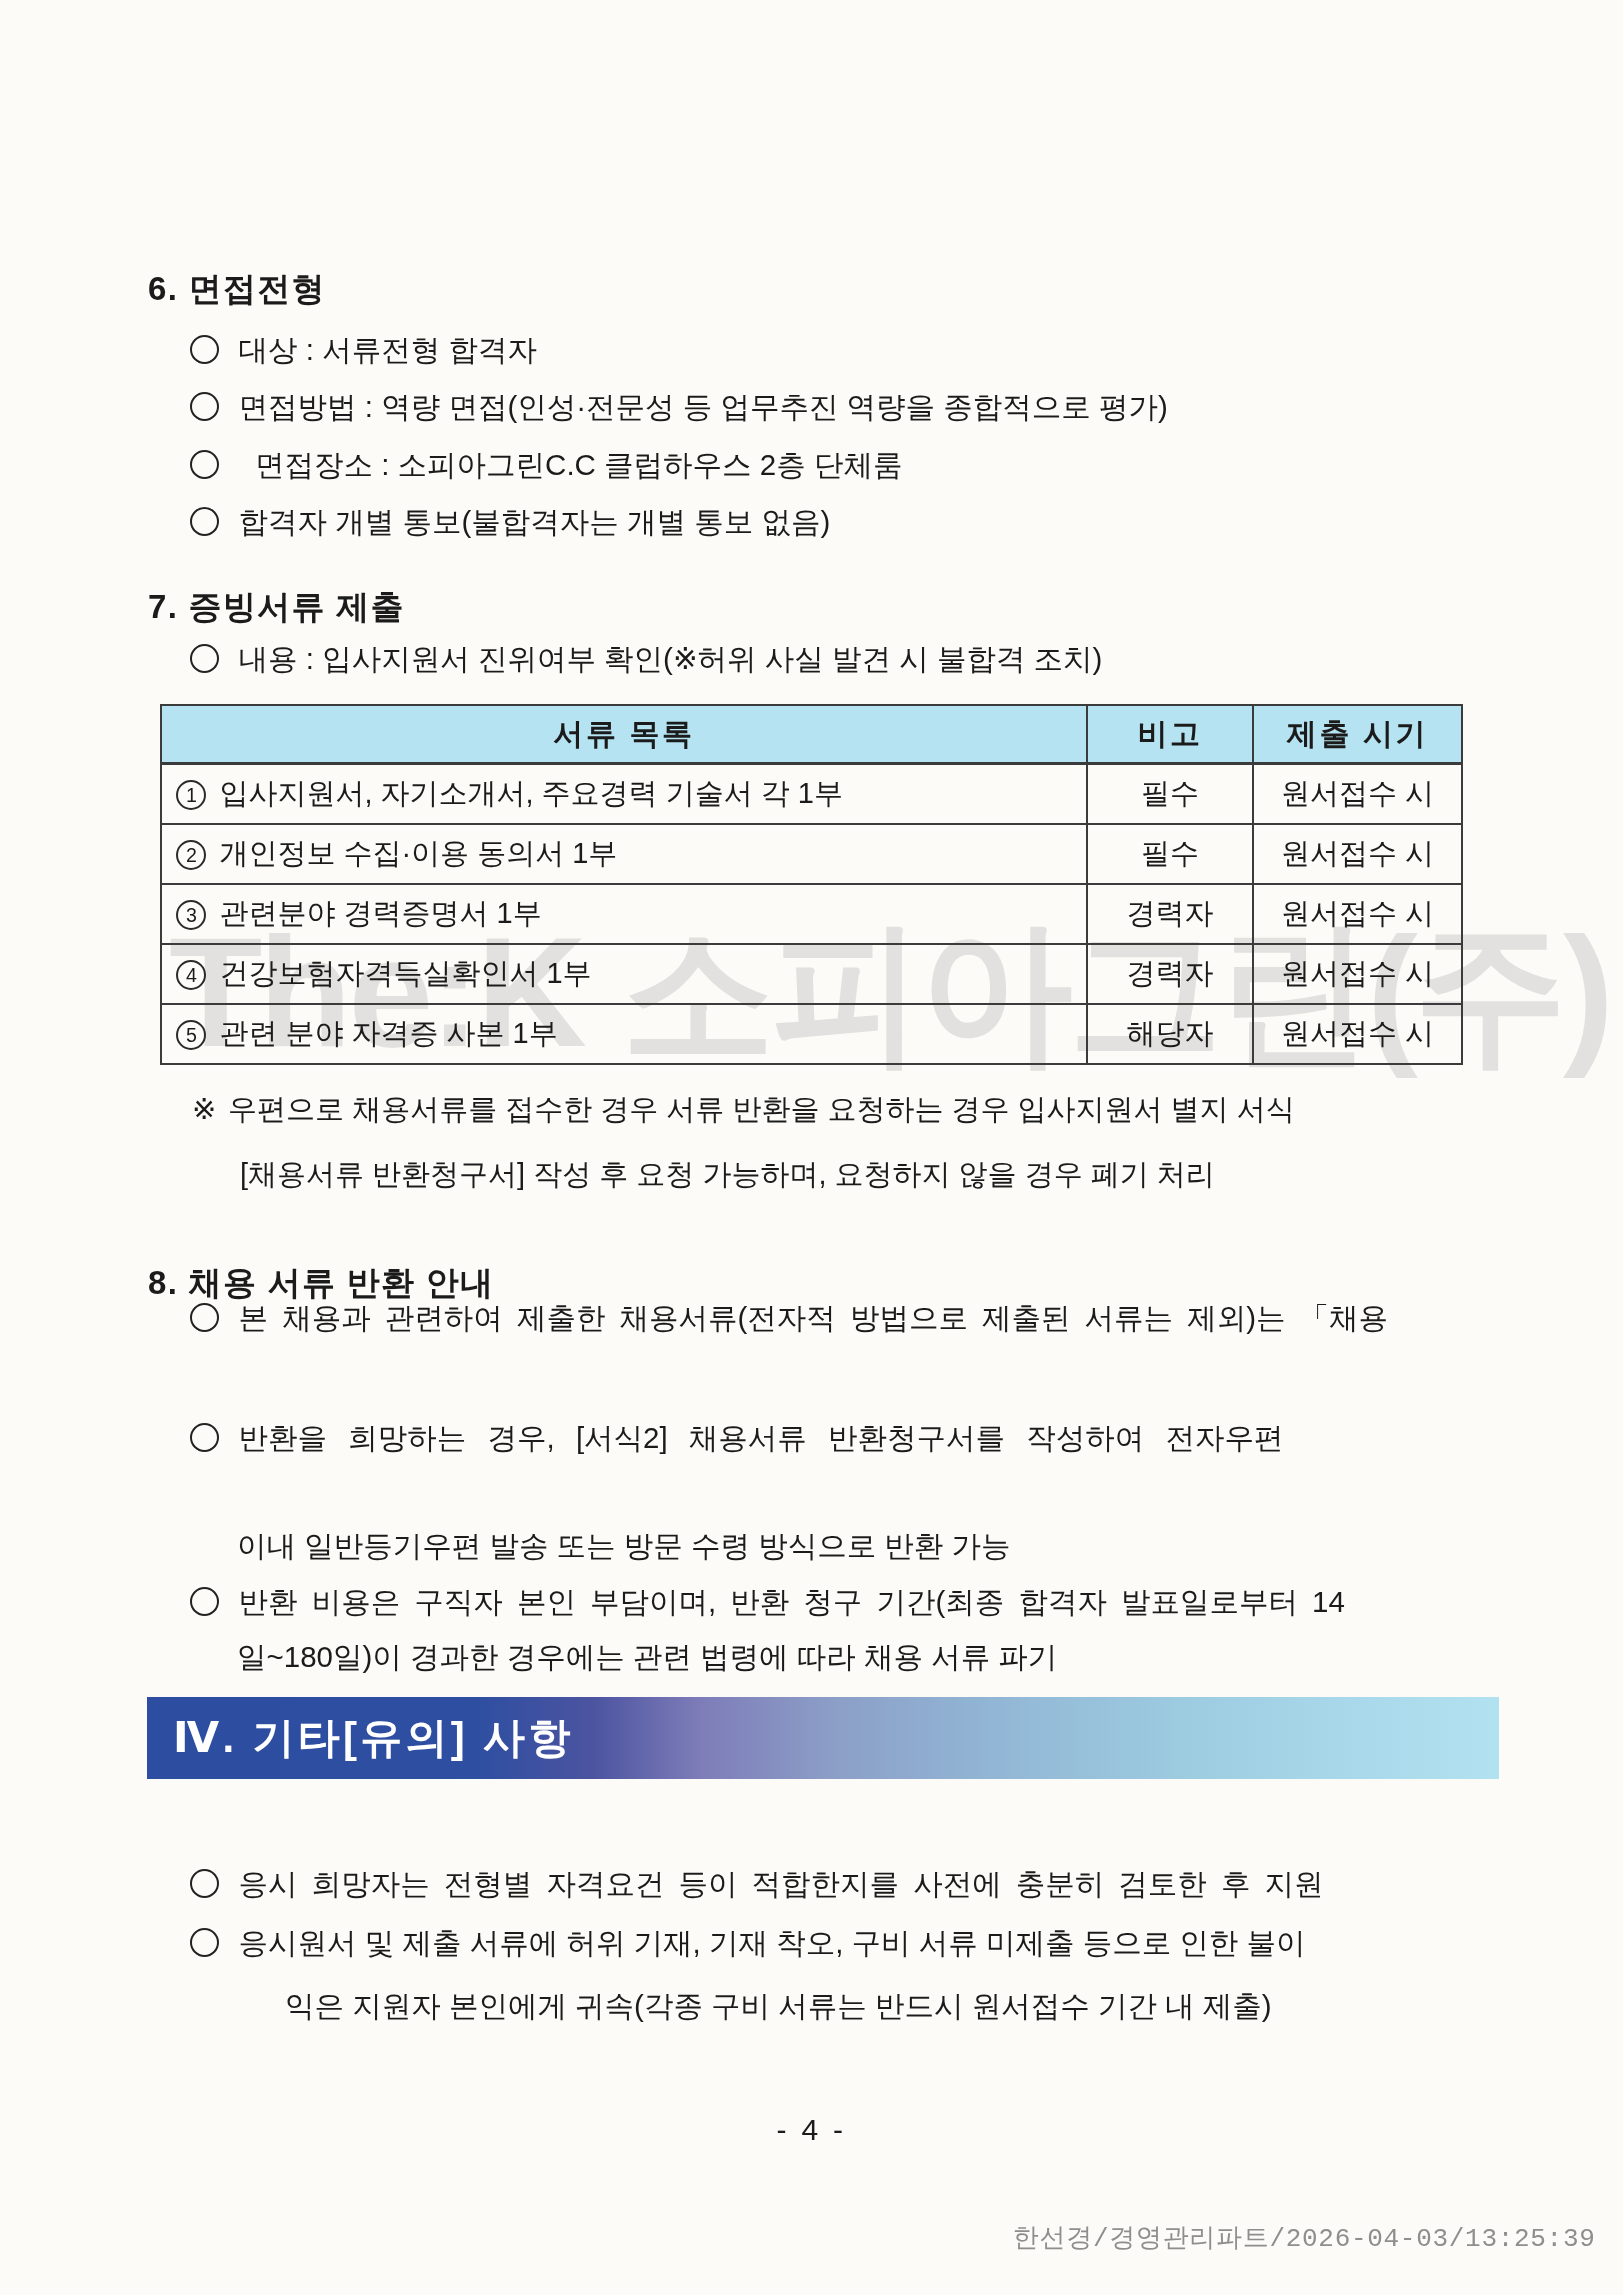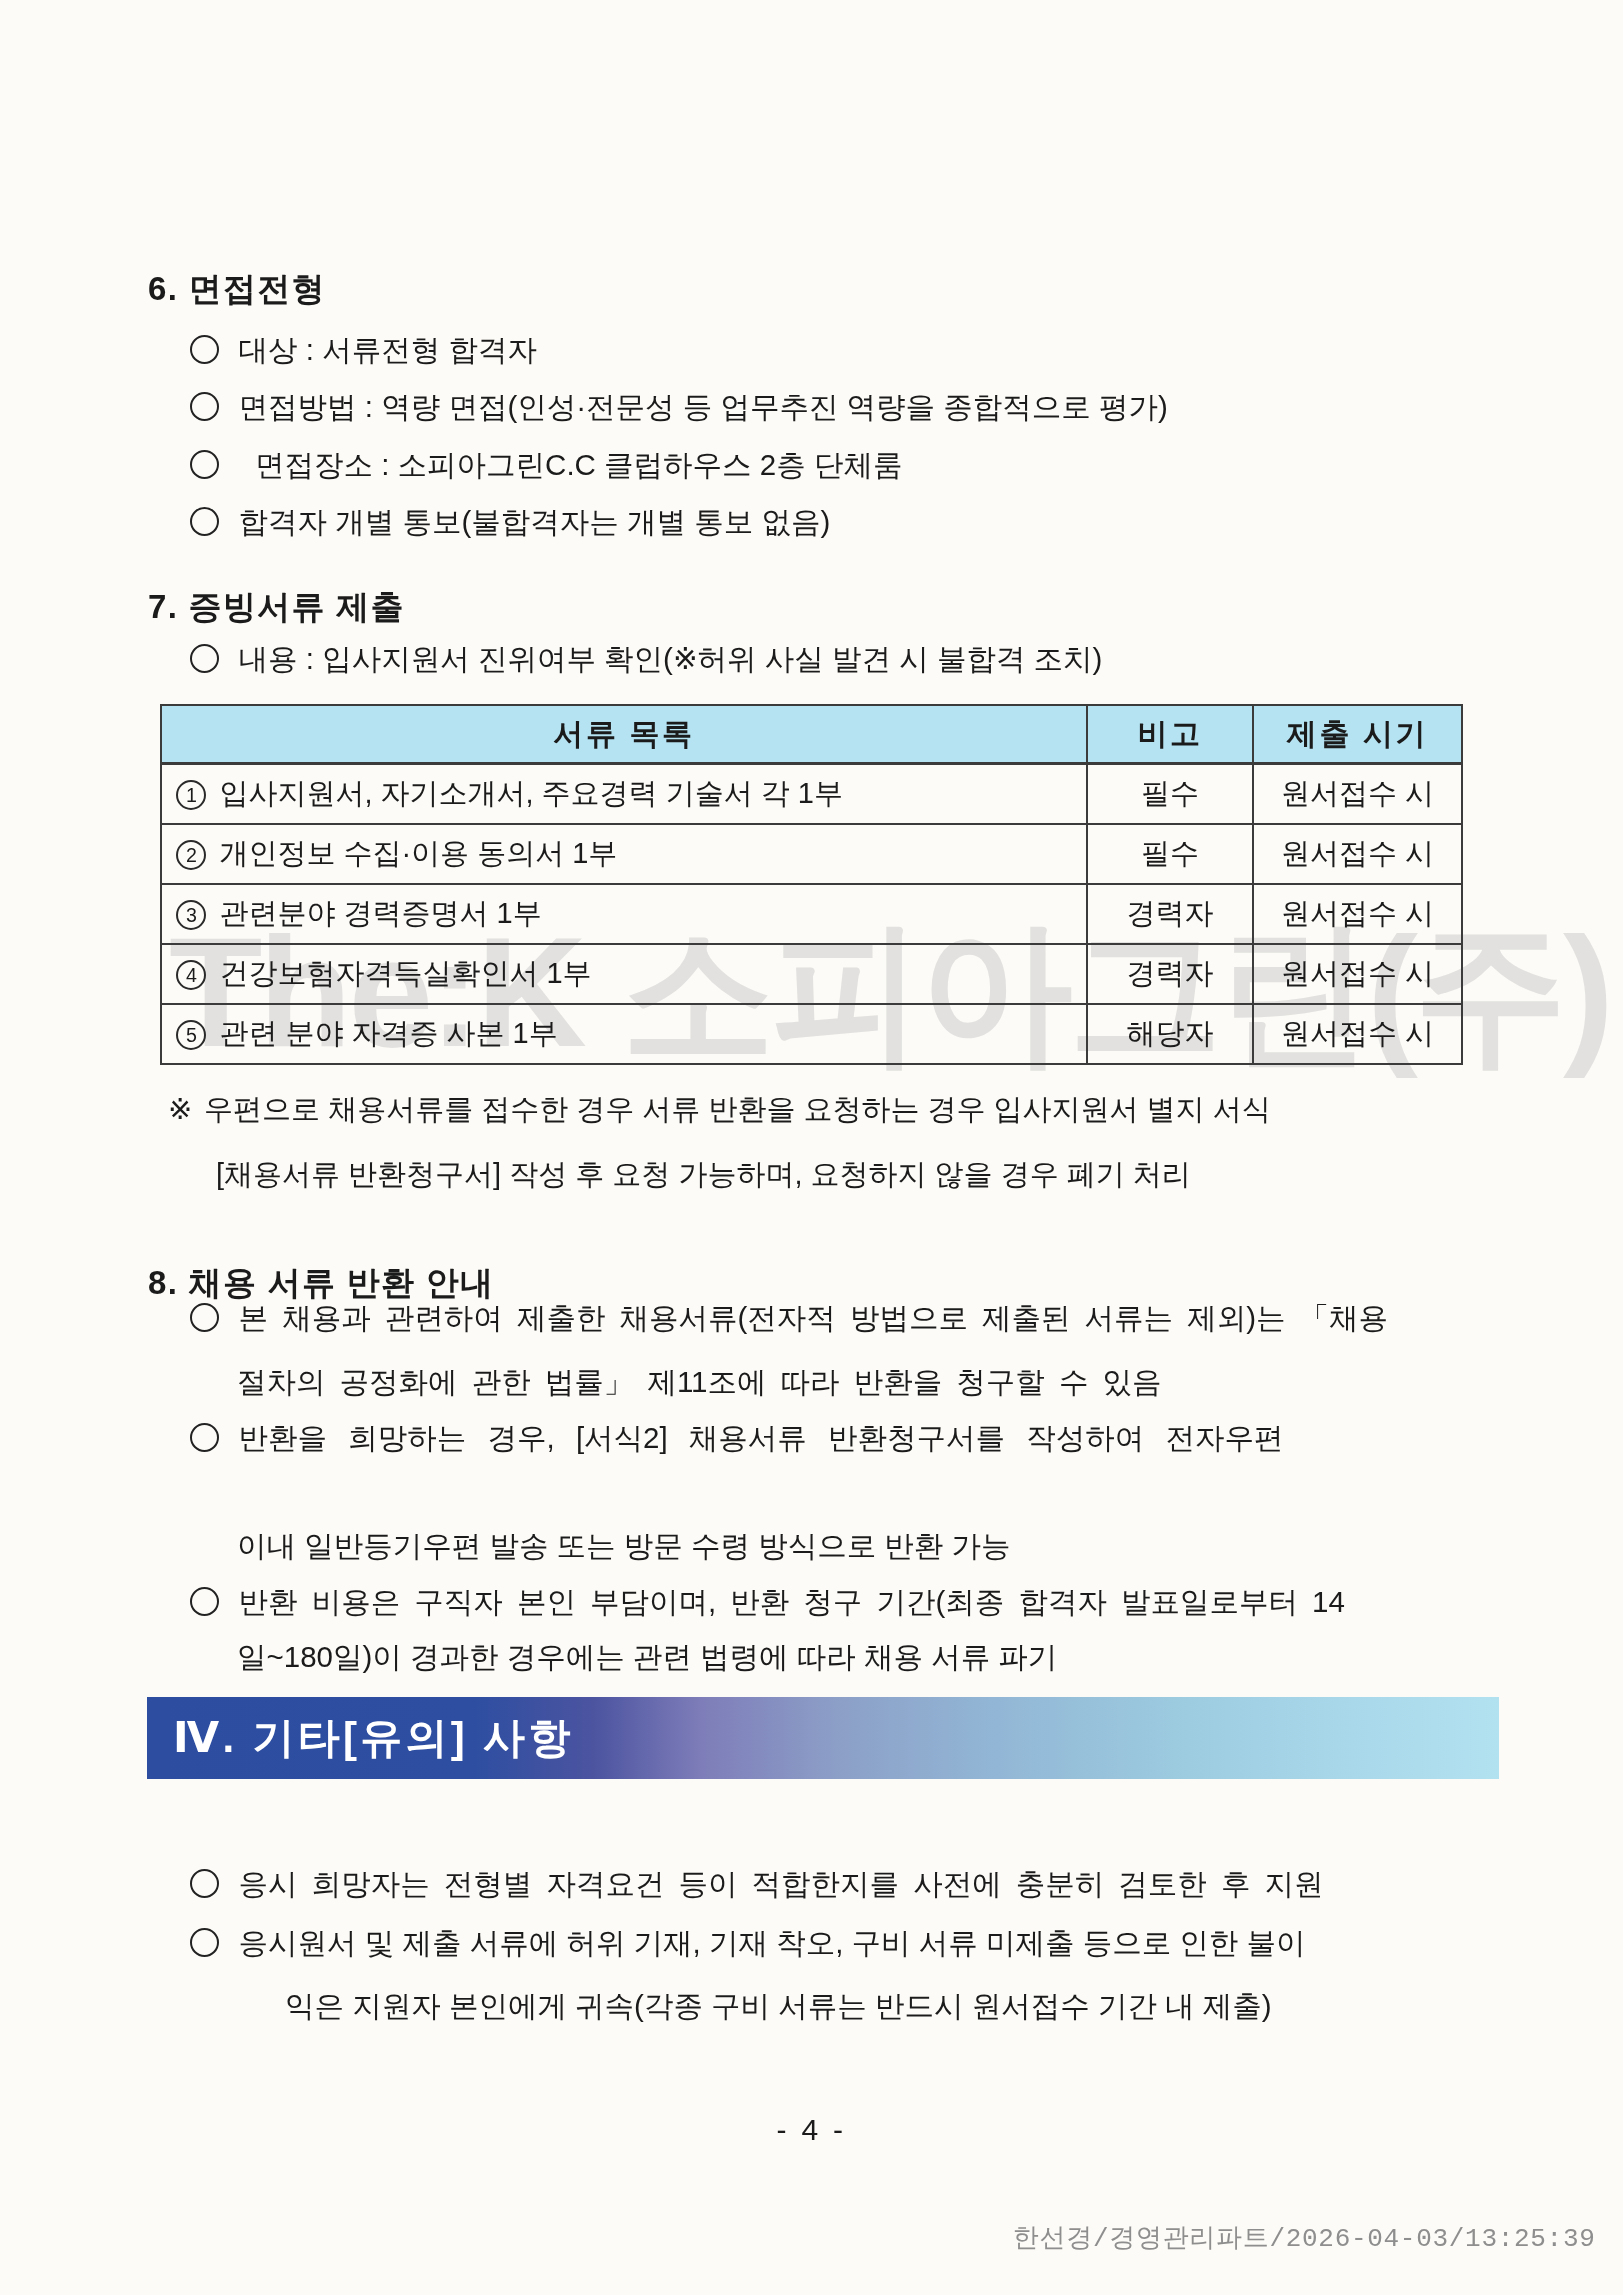--- a/index.html
+++ b/index.html
@@ -39,21 +39,21 @@
   .doc-table td.c{text-align:center;white-space:nowrap;}
   .doc-table tr td{border-left-width:2.6px;}
   .doc-table td+td{border-left-width:2px;}
   .cnum{
     display:inline-flex;align-items:center;justify-content:center;
     width:30px;height:30px;border:2px solid #2a2a2a;border-radius:50%;
     font-size:19.6px;font-weight:500;margin-right:13px;vertical-align:middle;
     box-sizing:border-box;
   }
   
-  .note-line{font-size:29px;line-height:35px;white-space:nowrap;}
+  .note-line{font-size:29px;line-height:35px;white-space:nowrap;margin-left:24px;}
   .note-marker{margin-right:11.8px;}
   
   .banner{
     left:147px;top:1697px;width:1352px;height:82px;
     background:linear-gradient(90deg,
       #2c4da0 0%, #2d4ea1 24%, #4c54a0 33%, #7e7db9 41%,
       #8c9fc7 51%, #92b7d6 63%, #9ccadf 76%, #a8d7ea 88%, #b2e1f0 100%);
     color:#ffffff;font-size:42px;font-weight:700;letter-spacing:3.3px;
     line-height:82px;padding-left:26px;box-sizing:border-box;white-space:nowrap;
   }
@@ -143,21 +143,20 @@
     <span class="note-marker">※</span><span>우편으로 채용서류를 접수한 경우 서류 반환을 요청하는 경우 입사지원서 별지 서식</span>
   </div>
   <div class="abs note-line" style="left:216px;top:1157px;">[채용서류 반환청구서] 작성 후 요청 가능하며, 요청하지 않을 경우 폐기 처리</div>
 
   <div class="abs h-num" style="left:148px;top:1245px;margin-top:16px;">8. 채용 서류 반환 안내</div>
 
   <div class="abs bullet-row ws1" style="left:190px;top:1299px;">
     <span class="ring"></span>
     <span>본 채용과 관련하여 제출한 채용서류(전자적 방법으로 제출된 서류는 제외)는 「채용</span>
   </div>
-  <div class="abs cont ws1" style="left:237px;top:1363px;">절차의 공정화에 관한 법률」 제11조에 따라 반환을 청구할 수 있음</div>
 
   <div class="abs bullet-row ws2" style="left:190px;top:1419px;">
     <span class="ring"></span>
     <span>반환을 희망하는 경우, [서식2] 채용서류 반환청구서를 작성하여 전자우편</span>
   </div>
   <div class="abs cont" style="left:237px;top:1527px;">이내 일반등기우편 발송 또는 방문 수령 방식으로 반환 가능</div>
 
   <div class="abs bullet-row ws1" style="left:190px;top:1583px;">
     <span class="ring"></span>
     <span>반환 비용은 구직자 본인 부담이며, 반환 청구 기간(최종 합격자 발표일로부터 14</span>

